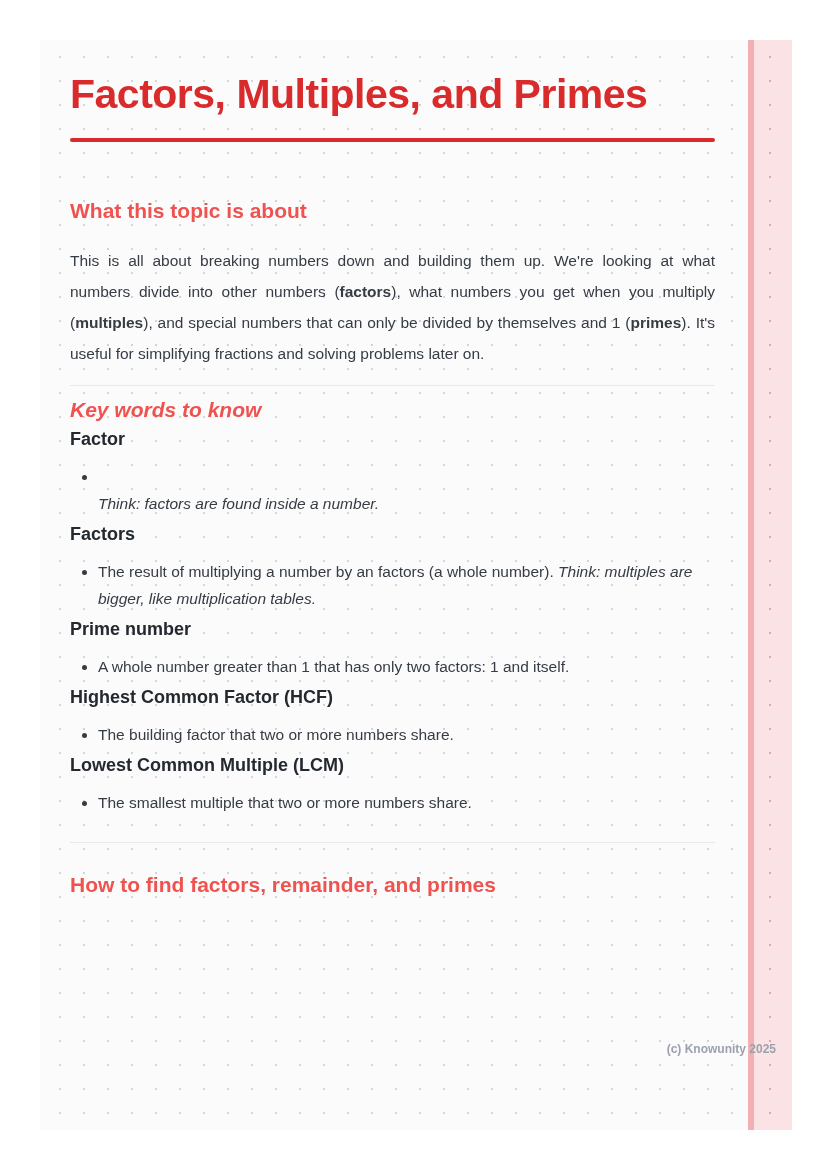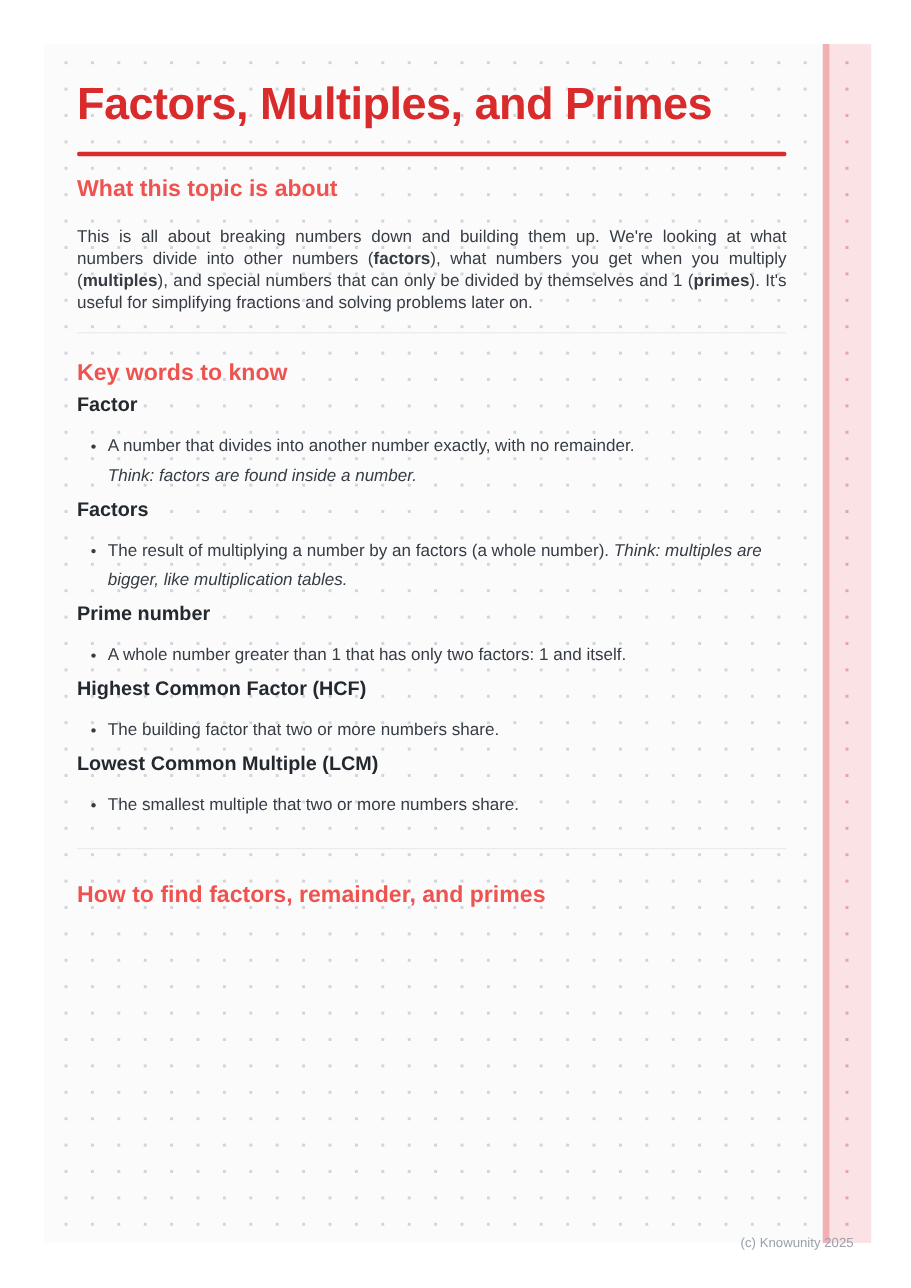--- a/index.html
+++ b/index.html
@@ -42,28 +42,28 @@
     color: #d92b2b;
   }
   .title-rule { margin-top: 20px; height: 4px; width: 100%; background: #d92b2b; border-radius: 2px; }
 
   h2.section-heading {
     font-size: 21px;
     line-height: 24px;
     font-weight: 700;
     color: #ef5350;
   }
-  h2.about-heading { margin-top: 18px; }
-  h2.keywords-heading { margin-top: 24px; }
+  h2.about-heading { margin-top: 57px; }
+  h2.keywords-heading { margin-top: 12px; font-style: italic; }
   h2.howto-heading { margin-top: 30px; }
 
   p.body-text {
     margin-top: 22px;
     font-size: 15.5px;
-    line-height: 20px;
+    line-height: 31px;
     text-align: justify;
     color: #363c44;
   }
 
   hr.divider { border: none; border-top: 1px solid #e7e9ec; }
   hr.divider-1 { margin-top: 16px; }
   hr.divider-2 { margin-top: 26px; }
 
   h3.term-name {
     margin-top: 8px;
@@ -77,24 +77,25 @@
     font-size: 15.5px;
     line-height: 27px;
     color: #363c44;
   }
 
   .b { font-weight: 700; }
   .i { font-style: italic; }
 
   .footer {
     position: absolute;
-    top: 1123px;
+    top: 1042px;
     right: 52px;
     font-size: 12px;
     color: #9ba2ab;
+    font-weight: bold;
   }
 </style>
 </head>
 <body>
 
 <div class="page">
   <div class="dotfield"></div>
   <div class="margin-stripe"></div>
 
   <main class="content">
@@ -108,21 +109,21 @@
     </section>
 
     <hr class="divider divider-1">
 
     <section>
       <h2 class="section-heading keywords-heading">Key words to know</h2>
 
       <div class="term">
         <h3 class="term-name">Factor</h3>
         <ul class="bullets">
-          <li><span>A number that divides into another number exactly, with no remainder.</span><br><span class="i">Think: factors are found inside a number.</span></li>
+          <li><br><span class="i">Think: factors are found inside a number.</span></li>
         </ul>
       </div>
 
       <div class="term">
         <h3 class="term-name">Factors</h3>
         <ul class="bullets">
           <li><span>The result of multiplying a number by an factors (a whole number). </span><span class="i">Think: multiples are bigger, like multiplication tables.</span></li>
         </ul>
       </div>
 

